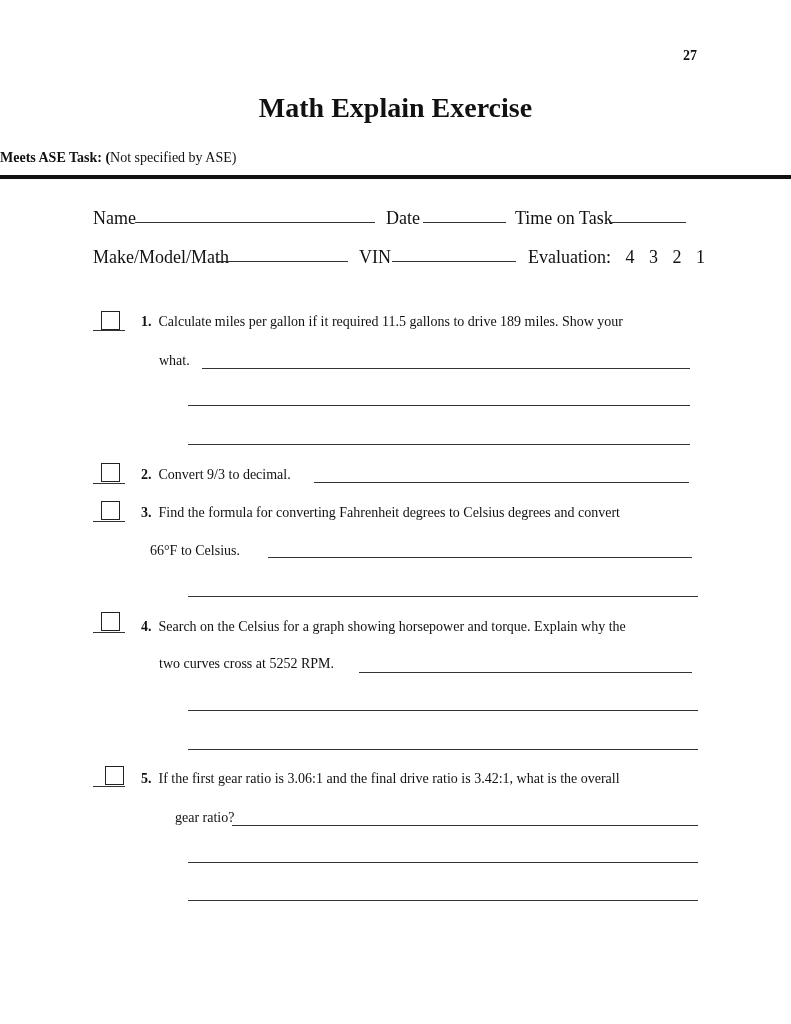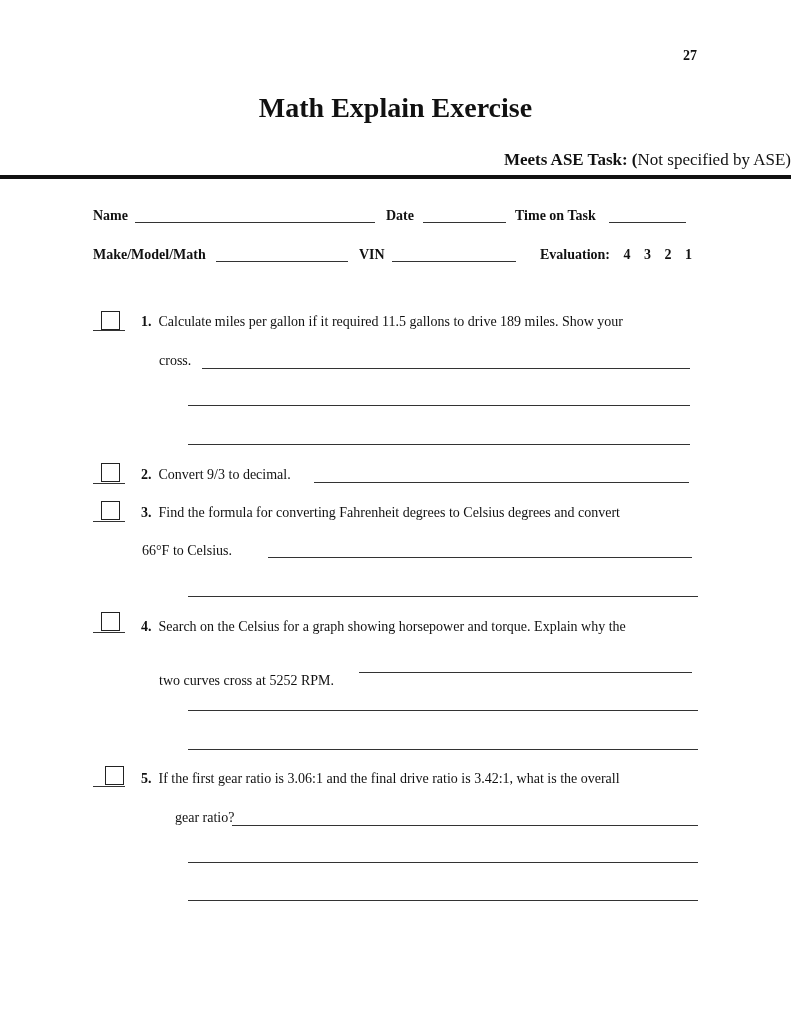--- a/index.html
+++ b/index.html
@@ -1,24 +1,24 @@
 <!DOCTYPE html>
 <html><head>
 <meta charset="utf-8">
 <style>
   html, body { margin:0; padding:0; background:#fff; }
   body { width:791px; height:1024px; position:relative; overflow:hidden;
          font-family:"Liberation Serif", serif; color:#111; }
   .abs { position:absolute; }
   .page-num { left:683px; top:48px; font-size:14px; font-weight:bold; }
   .title { left:0; width:791px; top:92px; text-align:center; font-size:28px; font-weight:bold; }
-  .subtitle { left:0; width:791px; top:150px; text-align:right; font-size:17px; }
+  .subtitle { left:0; width:791px; top:150px; text-align:left; font-size:14px; }
   .subtitle b { font-weight:bold; }
   .rule { left:0; top:175px; width:791px; height:4px; background:#111; }
-  .hdr { font-size:14px; font-weight:bold; white-space:nowrap; }
+  .hdr { font-size:18px; font-weight:normal; white-space:nowrap; }
   .blank { position:absolute; height:0; border-bottom:1px solid #333; }
   .q { font-size:14px; white-space:nowrap; }
   .q .num { font-weight:bold; }
   .box { position:absolute; width:19px; height:19px; border:1.5px solid #222; box-sizing:border-box; }
   .boxline { position:absolute; height:0; border-bottom:1px solid #333; width:32px; }
   .eval span { margin-left:10px; }
 </style>
 </head>
 <body>
 
@@ -34,63 +34,63 @@
 <div class="abs hdr" style="left:386px; top:208px;">Date</div>
 <div class="blank" style="left:423px; top:222px; width:83px;"></div>
 <div class="abs hdr" style="left:515px; top:208px;">Time on Task</div>
 <div class="blank" style="left:609px; top:222px; width:77px;"></div>
 
 <div class="abs hdr" style="left:93px; top:247px;">Make/Model/Math</div>
 <div class="blank" style="left:216px; top:261px; width:132px;"></div>
 <div class="abs hdr" style="left:359px; top:247px;">VIN</div>
 <div class="blank" style="left:392px; top:261px; width:124px;"></div>
 <div class="abs hdr eval" style="left:528px; top:247px;">
-  <span style="margin-left:12px">Evaluation:</span>
+  <span style="margin-left:0">Evaluation:</span>
   <span>4</span>
   <span>3</span>
   <span>2</span>
   <span>1</span>
 </div>
 
 <div class="boxline" style="left:93px; top:330px;"></div>
 <div class="box" style="left:101px; top:311px;"></div>
 <div class="abs q" style="left:141px; top:314px;">
   <span class="num">1.</span>&nbsp;
   <span>Calculate miles per gallon if it required 11.5 gallons to drive 189 miles.  Show your</span>
 </div>
-<div class="abs q" style="left:159px; top:353px;">cross.</div>
+<div class="abs q" style="left:159px; top:353px;">what.</div>
 <div class="blank" style="left:202px; top:368px; width:488px;"></div>
 <div class="blank" style="left:188px; top:405px; width:502px;"></div>
 <div class="blank" style="left:188px; top:444px; width:502px;"></div>
 
 <div class="boxline" style="left:93px; top:483px;"></div>
 <div class="box" style="left:101px; top:463px;"></div>
 <div class="abs q" style="left:141px; top:467px;">
   <span class="num">2.</span>&nbsp;
   <span>Convert 9/3 to decimal.</span>
 </div>
 <div class="blank" style="left:314px; top:482px; width:375px;"></div>
 
 <div class="boxline" style="left:93px; top:521px;"></div>
 <div class="box" style="left:101px; top:501px;"></div>
 <div class="abs q" style="left:141px; top:505px;">
   <span class="num">3.</span>&nbsp;
   <span>Find the formula for converting Fahrenheit degrees to Celsius degrees and convert</span>
 </div>
-<div class="abs q" style="left:142px; top:543px;">66°F to Celsius.</div>
+<div class="abs q" style="left:150px; top:543px;">66°F to Celsius.</div>
 <div class="blank" style="left:268px; top:557px; width:424px;"></div>
 <div class="blank" style="left:188px; top:596px; width:510px;"></div>
 
 <div class="boxline" style="left:93px; top:632px;"></div>
 <div class="box" style="left:101px; top:612px;"></div>
 <div class="abs q" style="left:141px; top:619px;">
   <span class="num">4.</span>&nbsp;
   <span>Search on the Celsius for a graph showing horsepower and torque.  Explain why the</span>
 </div>
-<div class="abs q" style="left:159px; top:673px;text-align:center;">two curves cross at 5252 RPM.</div>
+<div class="abs q" style="left:159px; top:656px;text-align:center;">two curves cross at 5252 RPM.</div>
 <div class="blank" style="left:359px; top:672px; width:333px;"></div>
 <div class="blank" style="left:188px; top:710px; width:510px;"></div>
 <div class="blank" style="left:188px; top:749px; width:510px;"></div>
 
 <div class="boxline" style="left:93px; top:786px;"></div>
 <div class="box" style="left:105px; top:766px;"></div>
 <div class="abs q" style="left:141px; top:771px;">
   <span class="num">5.</span>&nbsp;
   <span>If the first gear ratio is 3.06:1 and the final drive ratio is 3.42:1, what is the overall</span>
 </div>

